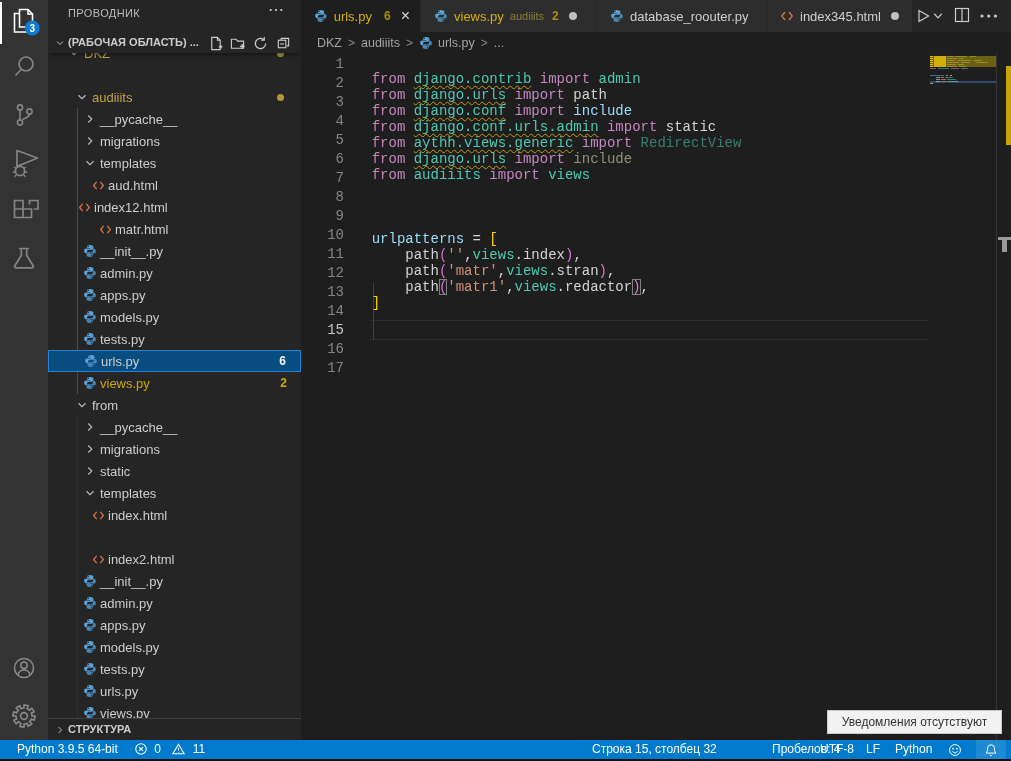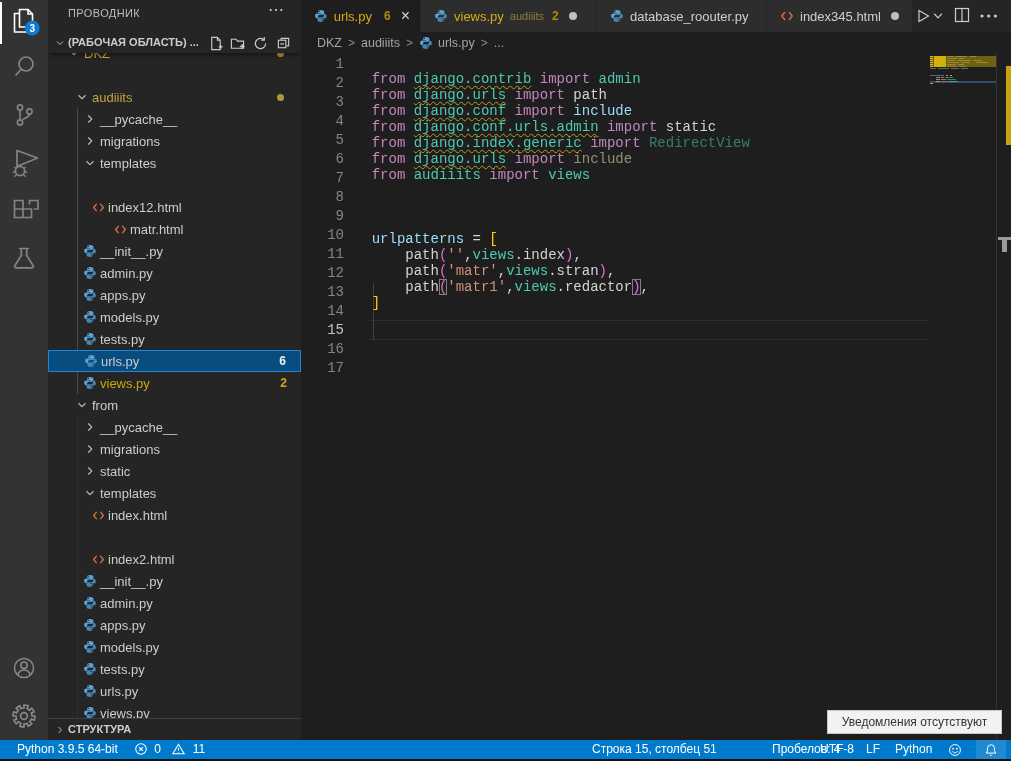--- a/index.html
+++ b/index.html
@@ -182,29 +182,37 @@
           <span class="lbl">migrations</span>
         </div>
 <div class="row" style="top:152px;padding-left:34px">
           <span class="tw">
             <svg width="14" height="14" viewBox="0 0 16 16">
               <use href="#chevd"></use>
             </svg>
           </span>
           <span class="lbl">templates</span>
         </div>
-<div class="row" style="top:196px;padding-left:42px">
+<div class="row" style="top:174px;padding-left:42px">
           <span class="fic">
             <svg width="13" height="13" viewBox="0 0 14 14">
               <use href="#htmlico"></use>
             </svg>
           </span>
+          <span class="lbl">aud.html</span>
+        </div>
+<div class="row" style="top:196px;padding-left:28px">
+          <span class="fic">
+            <svg width="13" height="13" viewBox="0 0 14 14">
+              <use href="#htmlico"></use>
+            </svg>
+          </span>
           <span class="lbl">index12.html</span>
         </div>
-<div class="row" style="top:218px;padding-left:64px">
+<div class="row" style="top:218px;padding-left:49px">
           <span class="fic">
             <svg width="13" height="13" viewBox="0 0 14 14">
               <use href="#htmlico"></use>
             </svg>
           </span>
           <span class="lbl">matr.html</span>
         </div>
 <div class="row" style="top:240px;padding-left:34px">
           <span class="fic">
             <svg width="14" height="14" viewBox="0 0 16 16">
@@ -491,21 +499,21 @@
 14
 <span style="color:#c6c6c6">15</span>
 16
 17</div>
 
 <div id="lines">
 <span class="k">from</span> <span class="m sq">django.contrib</span> <span class="k">import</span> <span class="m">admin</span>
 <span class="k">from</span> <span class="m sq">django.urls</span> <span class="k">import</span> path
 <span class="k">from</span> <span class="m sq">django.conf</span> <span class="k">import</span> <span class="v">include</span>
 <span class="k">from</span> <span class="m sq">django.conf.urls.admin</span> <span class="k">import</span> static
-<span class="k">from</span> <span class="m sq">django.index.generic</span> <span class="k">import</span> <span class="md">RedirectView</span>
+<span class="k">from</span> <span class="m sq">aythh.views.generic</span> <span class="k">import</span> <span class="md">RedirectView</span>
 <span class="k">from</span> <span class="m sq">django.urls</span> <span class="k">import</span> <span class="fd">include</span>
 <span class="k">from</span> <span class="m">audiiits</span> <span class="k">import</span> <span class="m">views</span>
 
 
 
 <span class="v">urlpatterns</span> = <span class="b1">[</span>
     path<span class="b2">(</span><span class="s">''</span>,<span class="m">views</span>.index<span class="b2">)</span>,
     path<span class="b2">(</span><span class="s">'matr'</span>,<span class="m">views</span>.stran<span class="b2">)</span>,
     path<span class="b2 box">(</span><span class="s">'matr1'</span>,<span class="m">views</span>.redactor<span class="b2 box">)</span>,
 <span class="b1">]</span>
@@ -568,21 +576,21 @@
           <circle cx="8" cy="8" r="6"></circle>
           <path d="M5.8 5.8l4.4 4.4M10.2 5.8l-4.4 4.4"></path>
         </svg>
   <span style="margin-left:3px">0</span>
   <svg style="display:inline-block;vertical-align:-3px;margin-left:7px" width="15" height="14" viewBox="0 0 16 16" fill="none" stroke="#fff" stroke-width="1.2">
           <path d="M8 2.5 14.5 13.5H1.5z"></path>
           <path d="M8 6.5v3.5M8 11.5v.6"></path>
         </svg>
   <span style="margin-left:3px">11</span>
  </div>
- <div class="it" style="left:592px">Строка 15, столбец 51</div>
+ <div class="it" style="left:592px">Строка 15, столбец 32</div>
  <div class="it" style="left:772px">Пробелов: 4</div>
  <div class="it" style="left:820px">UTF-8</div>
  <div class="it" style="left:866px">LF</div>
  <div class="it" style="left:895px">Python</div>
  <svg class="it" style="left:948px;top:3px" width="14" height="14" viewBox="0 0 16 16" fill="none" stroke="#fff" stroke-width="1.1">
         <circle cx="8" cy="8" r="6.2"></circle>
         <circle cx="5.8" cy="6.5" r=".6" fill="#fff"></circle>
         <circle cx="10.2" cy="6.5" r=".6" fill="#fff"></circle>
         <path d="M5 9.2c.7 1.3 1.7 2 3 2s2.3-.7 3-2"></path>
       </svg>

